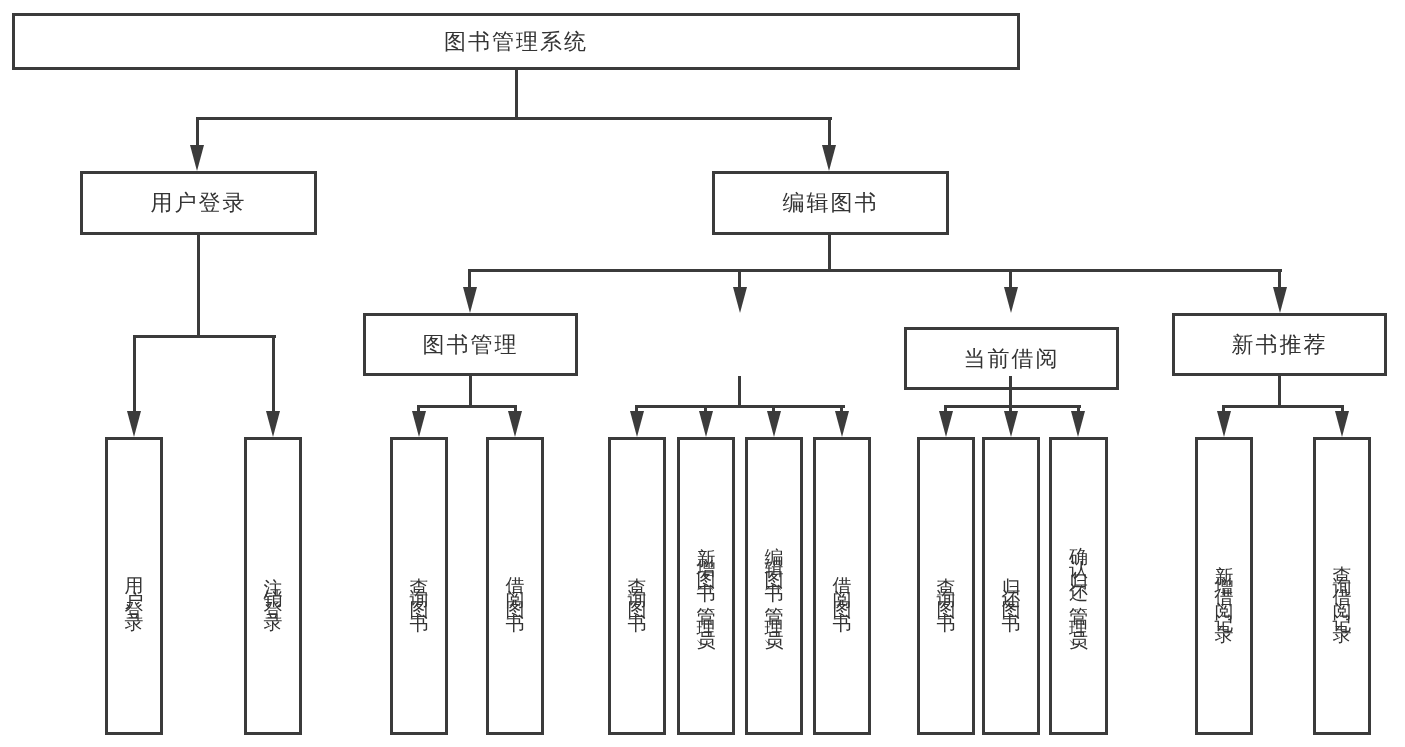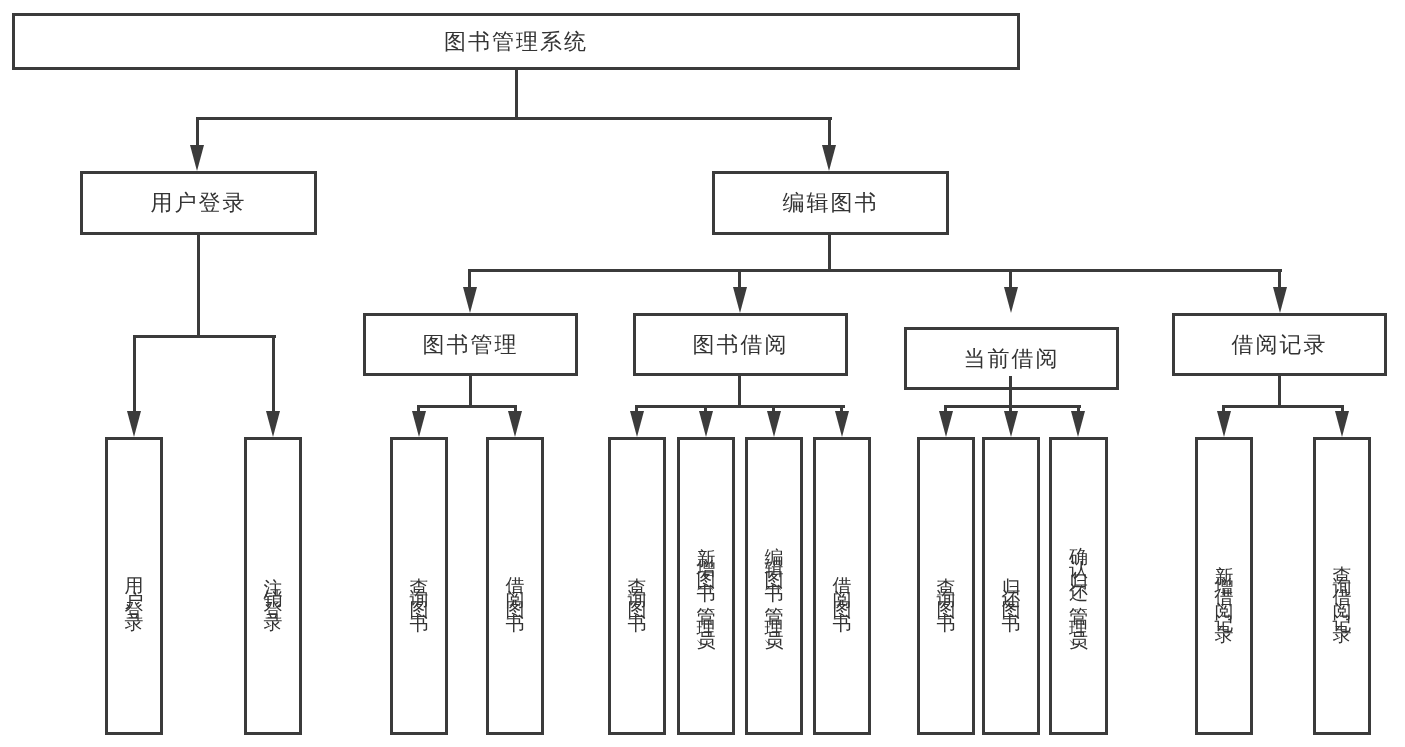--- a/index.html
+++ b/index.html
@@ -44,25 +44,24 @@
 <div class="canvas">
 
   <div class="box h" style="left:12px;top:13px;width:1008px;height:57px">图书管理系统</div>
 
   <div class="box h" style="left:80px;top:171px;width:237px;height:64px">用户登录</div>
 
   <div class="box h" style="left:712px;top:171px;width:237px;height:64px">编辑图书</div>
 
   <div class="box h" style="left:363px;top:313px;width:215px;height:63px">图书管理</div>
 
-  <div class="box h" style="left:633px;top:313px;width:215px;height:63px">图书借阅</div>
 
   <div class="box h" style="left:904px;top:327px;width:215px;height:63px">当前借阅</div>
 
-  <div class="box h" style="left:1172px;top:313px;width:215px;height:63px">借阅记录</div>
+  <div class="box h" style="left:1172px;top:313px;width:215px;height:63px">新书推荐</div>
 
   <div class="box v" style="left:105px;top:437px;width:58px;height:298px">用户登录</div>
   <div class="box v" style="left:244px;top:437px;width:58px;height:298px">注销登录</div>
 
   <div class="box v" style="left:390px;top:437px;width:58px;height:298px">查询图书</div>
   <div class="box v" style="left:486px;top:437px;width:58px;height:298px">借阅图书</div>
 
   <div class="box v" style="left:608px;top:437px;width:58px;height:298px">查询图书</div>
   <div class="box v" style="left:677px;top:437px;width:58px;height:298px">新增图书（管理员）</div>
   <div class="box v" style="left:745px;top:437px;width:58px;height:298px">编辑图书（管理员）</div>

